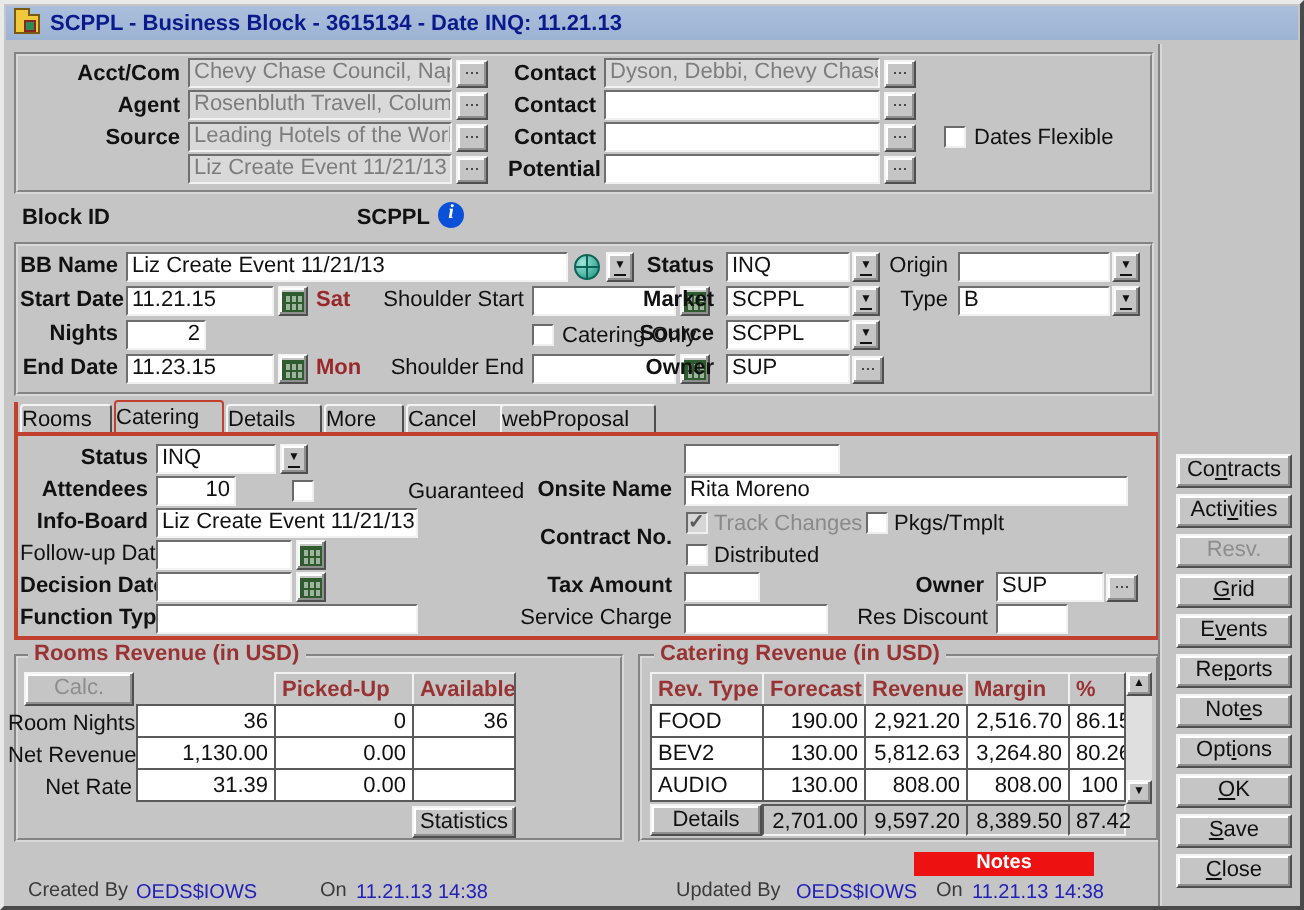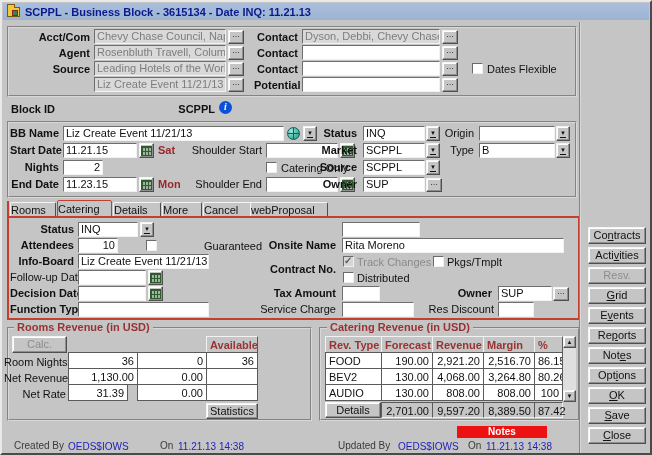--- a/index.html
+++ b/index.html
@@ -243,34 +243,35 @@
   <span class="fld" style="left:76px;top:300px;width:131px;"></span>
   <span class="lbl" style="left:250px;top:301px;width:84px;font-weight:normal;">Service Charge</span>
   <span class="fld" style="left:340px;top:300px;width:72px;"></span>
   <span class="lbl" style="left:420px;top:301px;width:72px;font-weight:normal;">Res Discount</span>
   <span class="fld" style="left:496px;top:300px;width:36px;"></span>
 
   <div class="grp" style="left:5px;top:325px;width:305px;height:94px;"></div>
   <span class="gtitle" style="left:12px;top:319px;">Rooms Revenue (in USD)</span>
   <span class="pbtn raised dis" style="left:10px;top:334px;width:55px;height:17px;">Calc.</span>
   <span class="hcell" style="left:66px;top:352px;width:80px;">Blocked</span>
+  <span class="hcell" style="left:135px;top:334px;width:70px;">Picked-Up</span>
   <span class="hcell" style="left:204px;top:334px;width:52px;">Available</span>
 
   <span class="rowlbl" style="left:2px;top:354px;width:62px;">Room Nights</span>
   <span class="tcell" style="left:66px;top:350px;width:70px;">36</span>
   <span class="tcell" style="left:135px;top:350px;width:70px;">0</span>
   <span class="tcell" style="left:204px;top:350px;width:52px;">36</span>
 
   <span class="rowlbl" style="left:2px;top:370px;width:62px;">Net Revenue</span>
   <span class="tcell" style="left:66px;top:366px;width:70px;">1,130.00</span>
   <span class="tcell" style="left:135px;top:366px;width:70px;">0.00</span>
   <span class="tcell" style="left:204px;top:366px;width:52px;"></span>
 
   <span class="rowlbl" style="left:2px;top:386px;width:62px;">Net Rate</span>
-  <span class="tcell" style="left:66px;top:382px;width:60px;">31.39</span>
+  <span class="tcell" style="left:66px;top:382px;width:70px;">31.39</span>
   <span class="tcell" style="left:135px;top:382px;width:70px;">0.00</span>
   <span class="tcell" style="left:204px;top:382px;width:52px;"></span>
 
   <span class="pbtn raised" style="left:204px;top:401px;width:52px;height:16px;">Statistics</span>
 
   <div class="grp" style="left:317px;top:325px;width:261px;height:94px;"></div>
   <span class="gtitle" style="left:325px;top:319px;">Catering Revenue (in USD)</span>
   <span class="hcell" style="left:323px;top:334px;width:57px;">Rev. Type</span>
   <span class="hcell" style="left:379px;top:334px;width:52px;">Forecast</span>
   <span class="hcell" style="left:430px;top:334px;width:52px;">Revenue</span>
@@ -278,21 +279,21 @@
   <span class="hcell" style="left:532px;top:334px;width:29px;">%</span>
 
   <span class="tcell txt" style="left:323px;top:350px;width:57px;">FOOD</span>
   <span class="tcell" style="left:379px;top:350px;width:52px;">190.00</span>
   <span class="tcell" style="left:430px;top:350px;width:52px;">2,921.20</span>
   <span class="tcell" style="left:481px;top:350px;width:52px;">2,516.70</span>
   <span class="tcell" style="left:532px;top:350px;width:29px;">86.15</span>
 
   <span class="tcell txt" style="left:323px;top:366px;width:57px;">BEV2</span>
   <span class="tcell" style="left:379px;top:366px;width:52px;">130.00</span>
-  <span class="tcell" style="left:430px;top:366px;width:52px;">4,068.00</span>
+  <span class="tcell" style="left:430px;top:366px;width:52px;">5,812.63</span>
   <span class="tcell" style="left:481px;top:366px;width:52px;">3,264.80</span>
   <span class="tcell" style="left:532px;top:366px;width:29px;">80.26</span>
 
   <span class="tcell txt" style="left:323px;top:382px;width:57px;">AUDIO</span>
   <span class="tcell" style="left:379px;top:382px;width:52px;">130.00</span>
   <span class="tcell" style="left:430px;top:382px;width:52px;">808.00</span>
   <span class="tcell" style="left:481px;top:382px;width:52px;">808.00</span>
   <span class="tcell" style="left:532px;top:382px;width:29px;">100</span>
 
   <span class="sbar" style="left:561px;top:334px;width:13px;height:66px;"></span>

